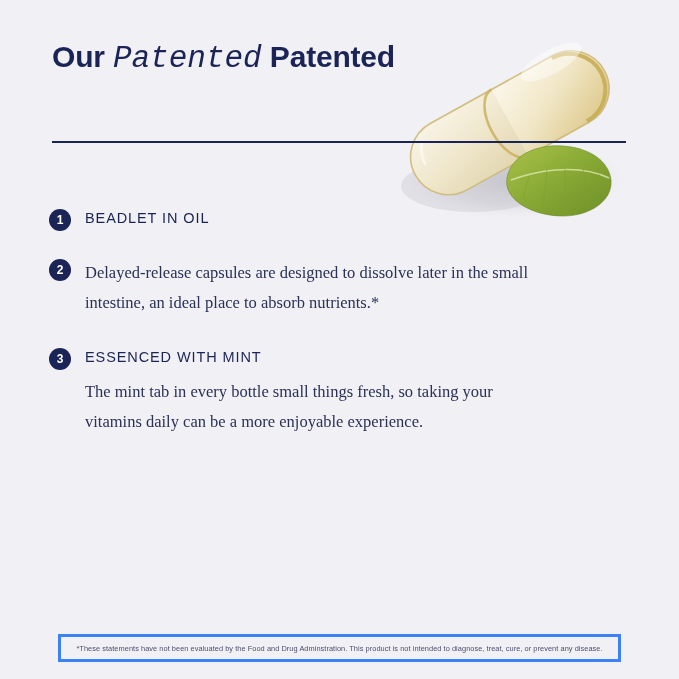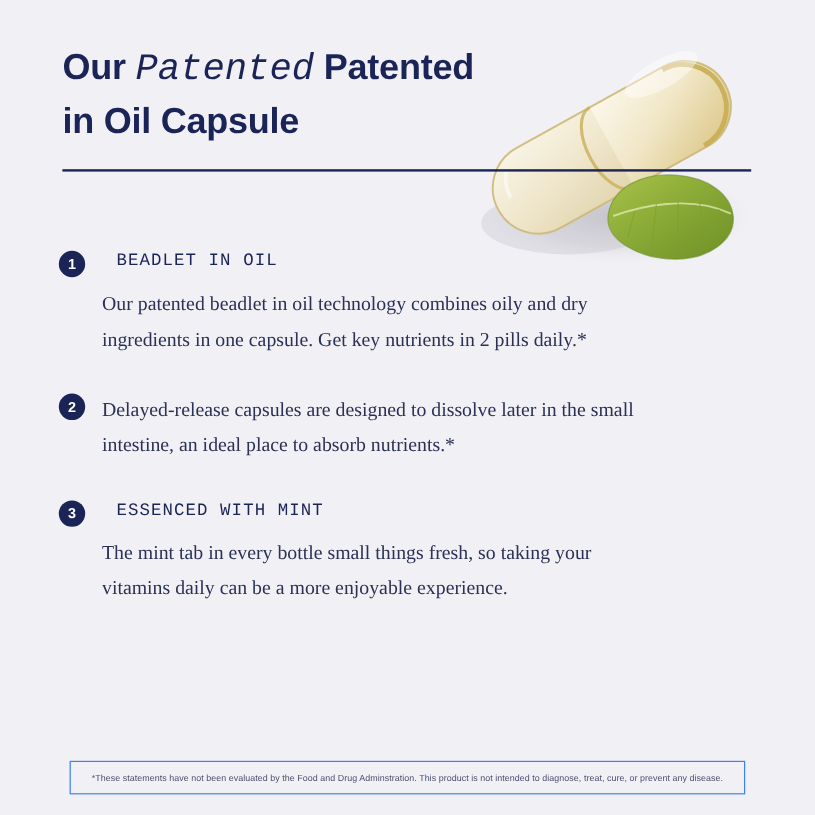--- a/index.html
+++ b/index.html
@@ -93,47 +93,46 @@
     background: #1b2456;
     color: #ffffff;
     font-family: "Liberation Sans", sans-serif;
     font-size: 12px;
     font-weight: 700;
     line-height: 22px;
     text-align: center;
   }
 
   .feature-title {
-    font-family: Liberation Mono, monospace;
+    font-family: Liberation Sans, sans-serif;
     font-size: 14.5px;
     font-weight: 400;
     letter-spacing: 0.9px;
     color: #1b2456;
     text-transform: uppercase;
     line-height: 1.4;
     margin-bottom: 10px;
-    margin-left: 12px;
   }
 
   .feature-body {
     font-family: "Liberation Serif", serif;
     font-size: 16.5px;
     line-height: 1.78;
     color: #2a3155;
     max-width: 448px;
   }
 
   
   .disclaimer {
     position: absolute;
     left: 58px;
     top: 634px;
     width: 563px;
     height: 28px;
-    border: 1px solid #3b82f6;
+    border: 3px solid #3b82f6;
     background: #f1f0f5;
     display: flex;
     align-items: center;
     justify-content: center;
     z-index: 4;
   }
 
   .disclaimer-text {
     font-family: "Liberation Sans", sans-serif;
     font-size: 7.4px;
@@ -250,32 +249,30 @@
         </g>
         <path d="M2 28 C6 6 30 -6 58 -4 C86 -2 104 12 106 30
                  C108 50 86 66 58 66 C28 66 -2 50 2 28 Z" fill="none" stroke="#6d8d26" stroke-width="1" opacity="0.6"></path>
       </g>
     </svg>
   </div>
 
   <div class="hero">
     <h1 class="title">
       <span>Our </span><span class="em">Patented</span><span> Patented</span><br>
-      <span>in Oil Capsule</span>
     </h1>
   </div>
 
   <div class="divider"></div>
 
   <div class="features">
 
     <div class="feature">
       <span class="badge">1</span>
       <div class="feature-title">BEADLET IN OIL</div>
-      <p class="feature-body">Our patented beadlet in oil technology combines oily and dry ingredients in one capsule. Get key nutrients in 2 pills daily.*</p>
     </div>
 
     <div class="feature">
       <span class="badge">2</span>
       <p class="feature-body">Delayed-release capsules are designed to dissolve later in the small intestine, an ideal place to absorb nutrients.*</p>
     </div>
 
     <div class="feature">
       <span class="badge">3</span>
       <div class="feature-title">ESSENCED WITH MINT</div>

